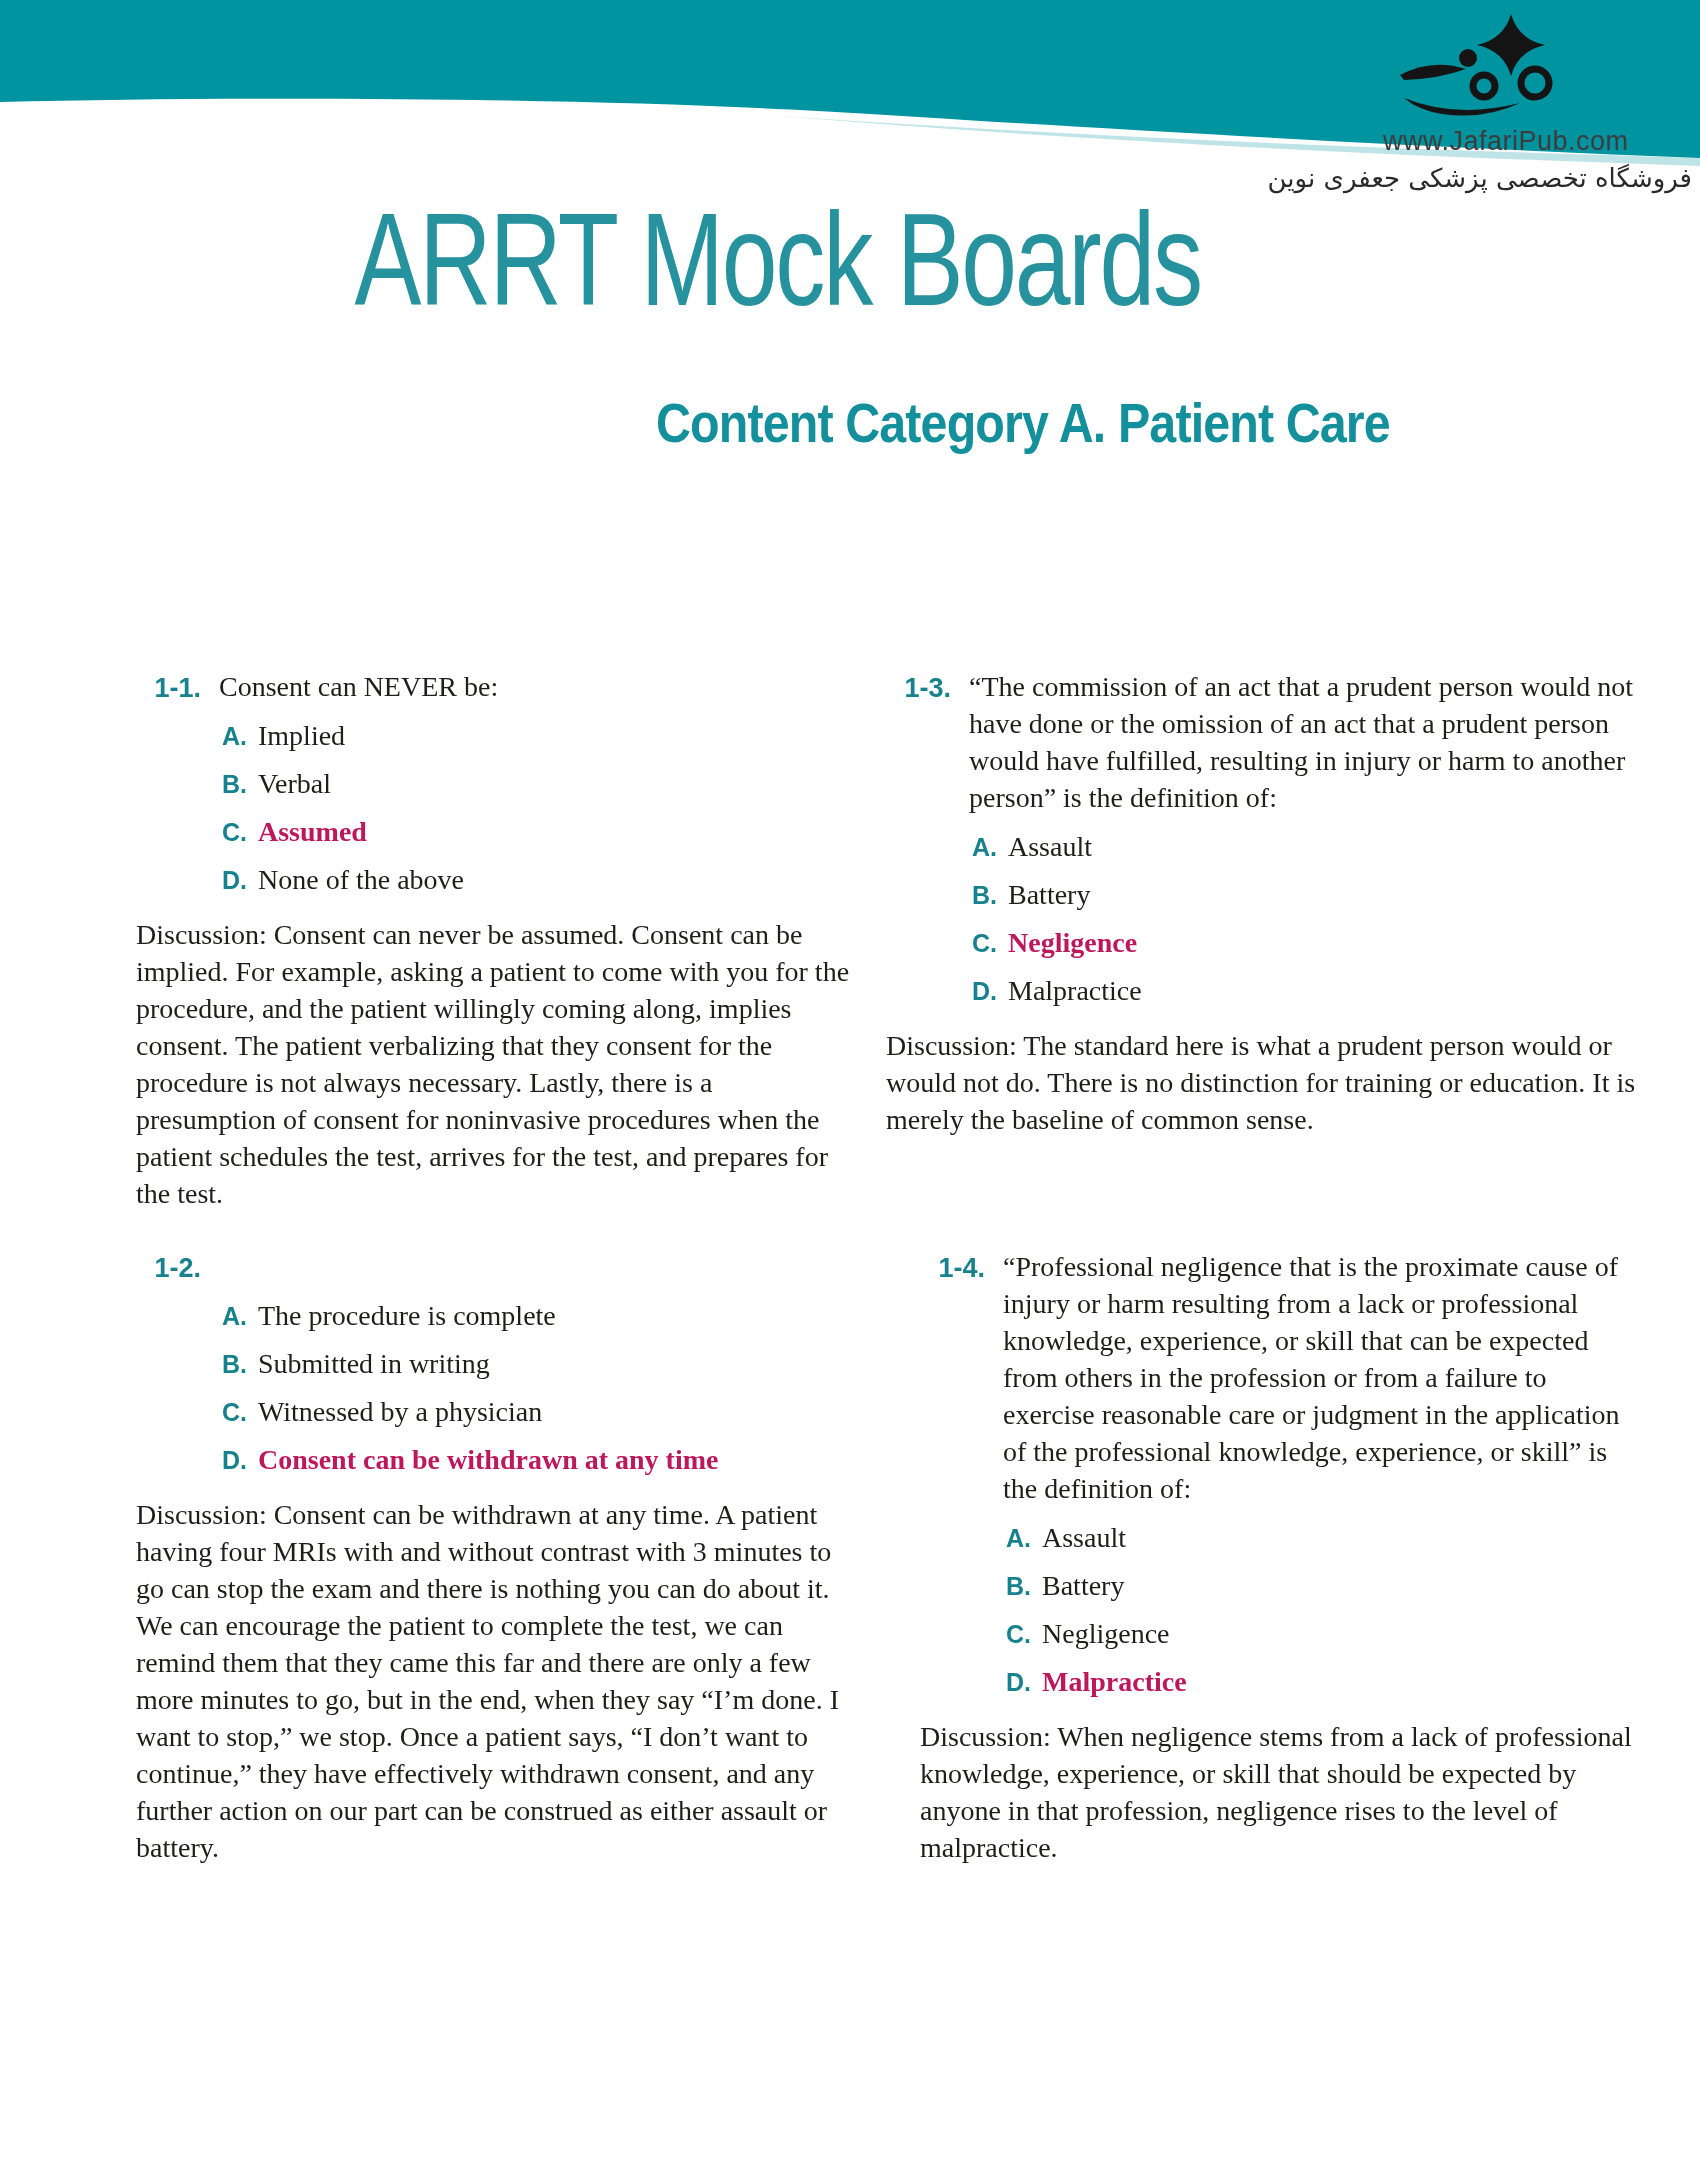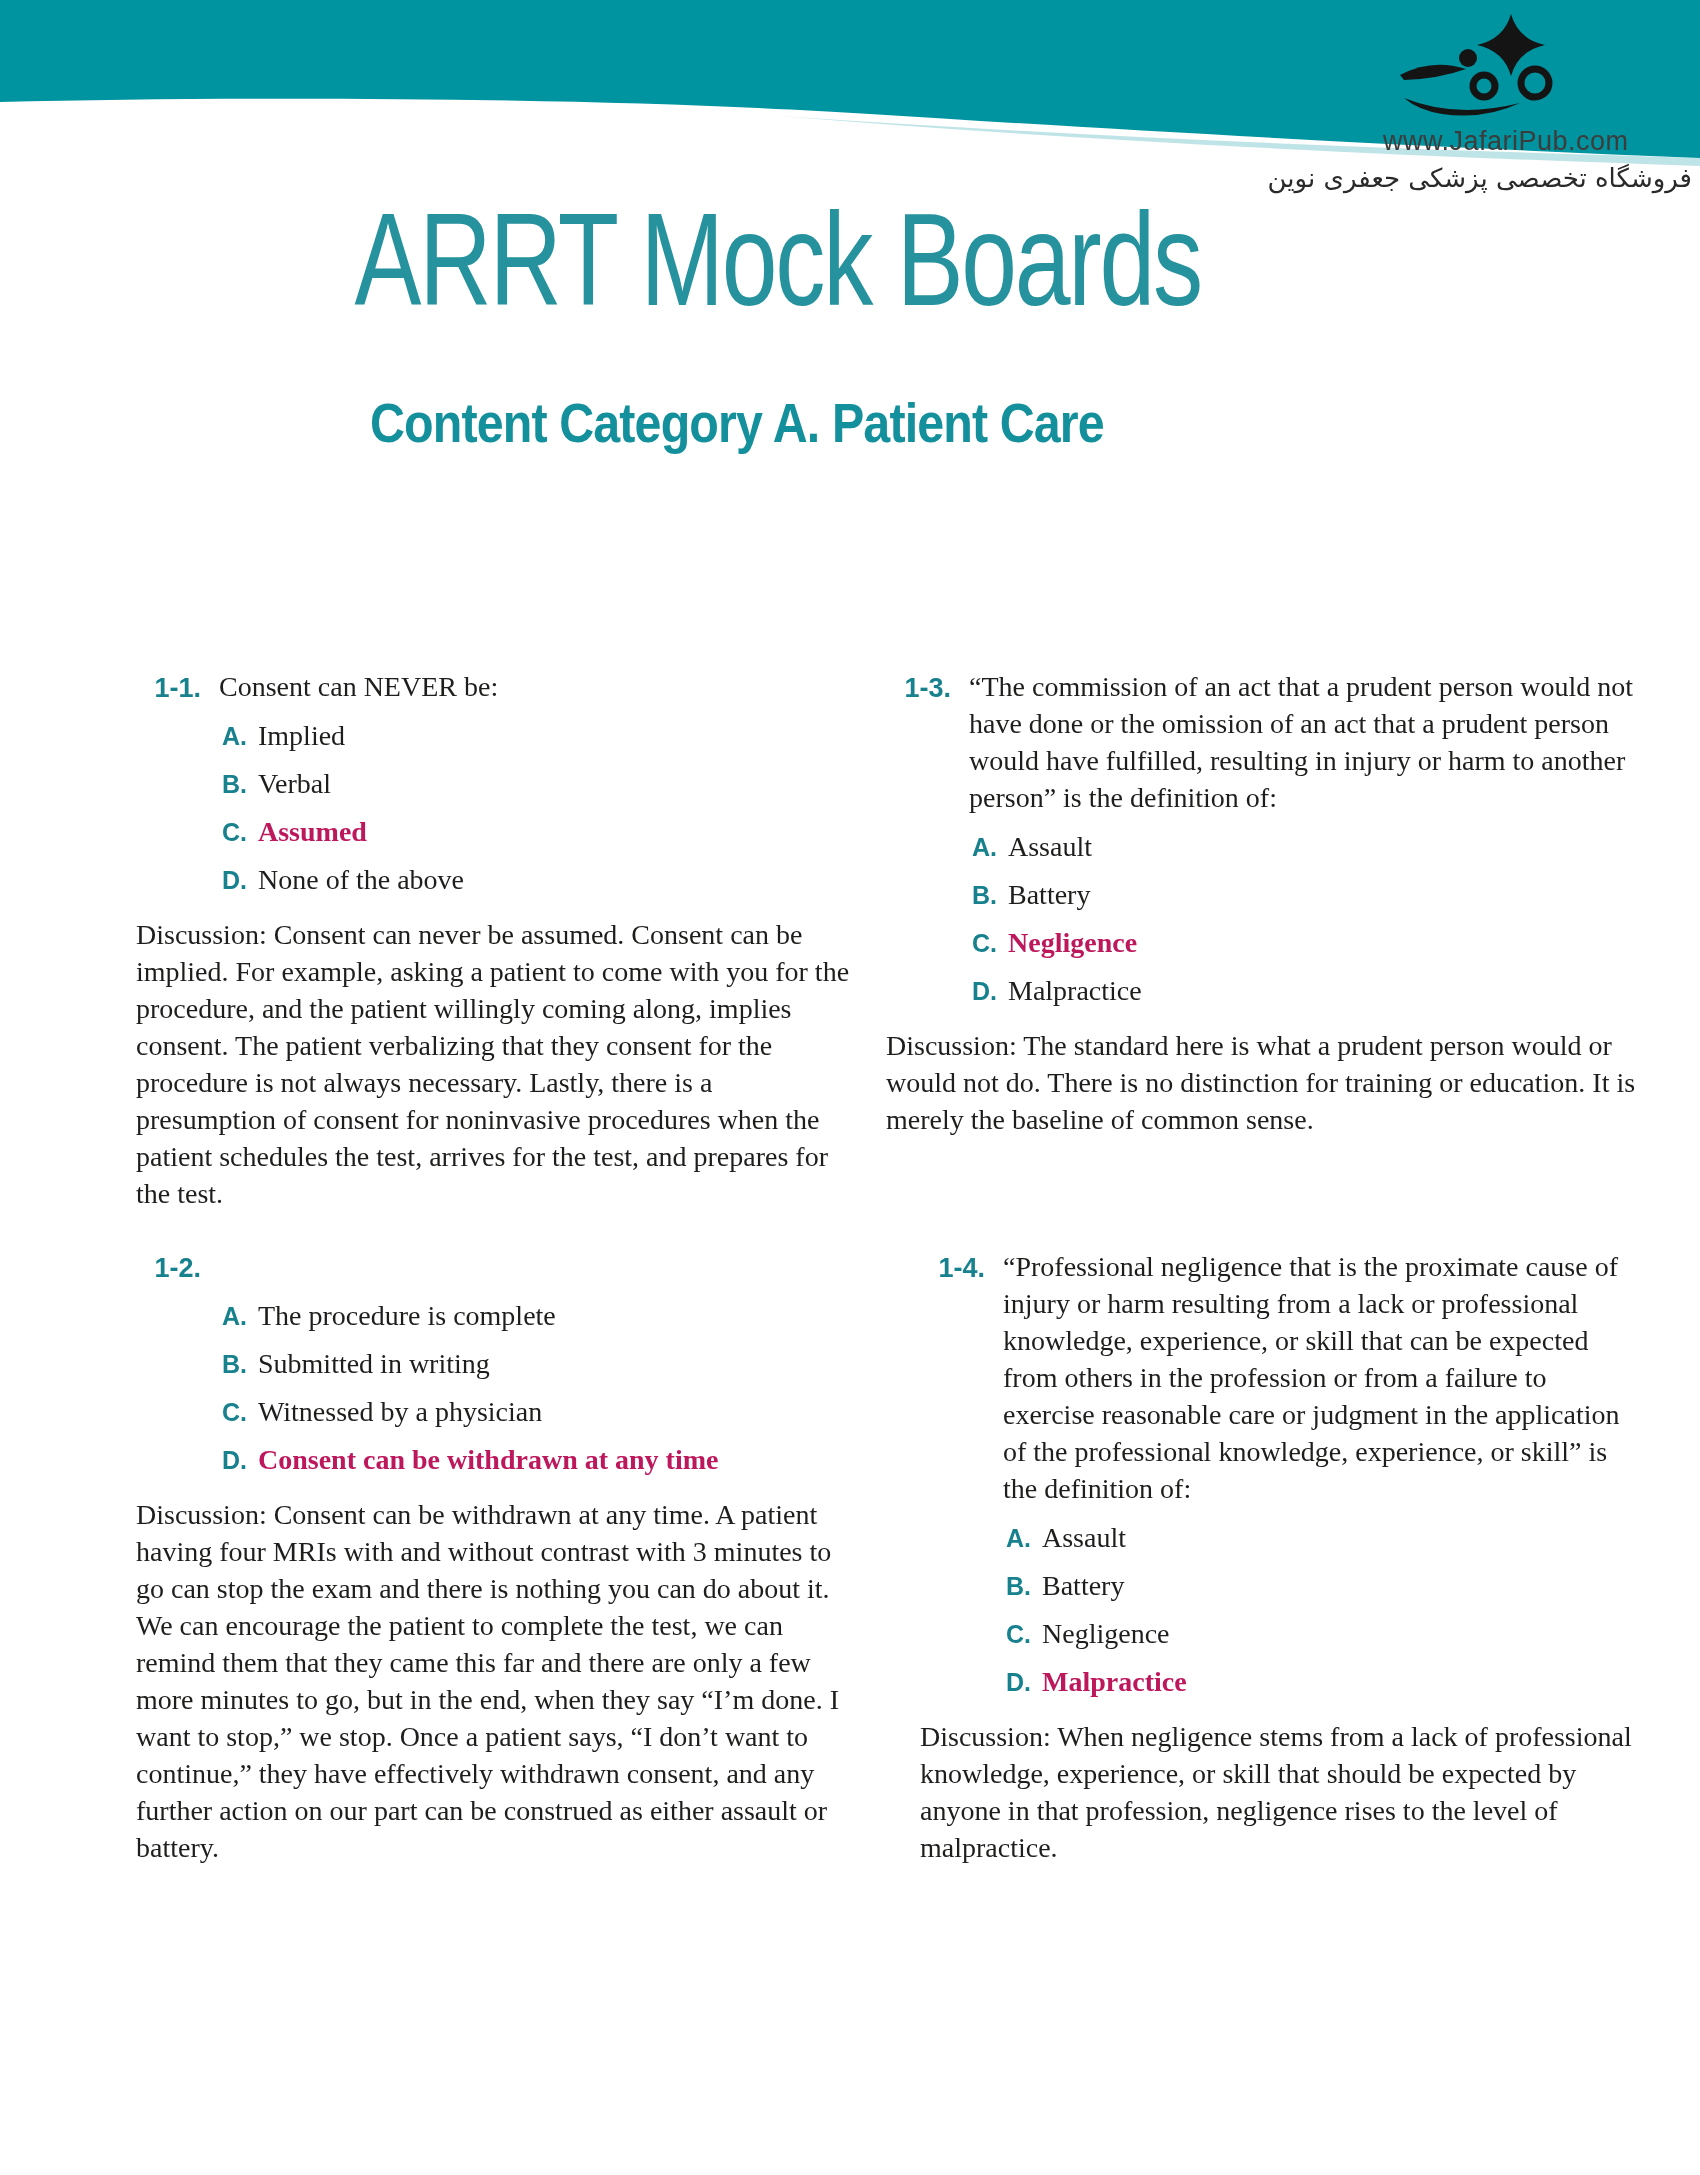--- a/index.html
+++ b/index.html
@@ -35,22 +35,22 @@
     text-align:center; line-height:1;
     color:#26929d;
     font-family:"Liberation Sans", sans-serif;
     font-weight:300; font-size:132px;
   }
   .page-title .squeeze {
     display:inline-block; transform:scaleX(0.76);
     transform-origin:center; letter-spacing:-3px;
   }
   .page-subtitle {
-    position:absolute; top:396px; left:17px; width:1440px;
-    text-align:center; line-height:1;
+    position:absolute; top:396px; left:0; width:1440px;
+    text-align:right; line-height:1;
     color:#13909b;
     font-family:"Liberation Sans", sans-serif;
     font-weight:700; font-size:55px;
   }
   .page-subtitle .squeeze {
     display:inline-block; transform:scaleX(0.88);
     transform-origin:center; letter-spacing:-1px;
   }
 
   

